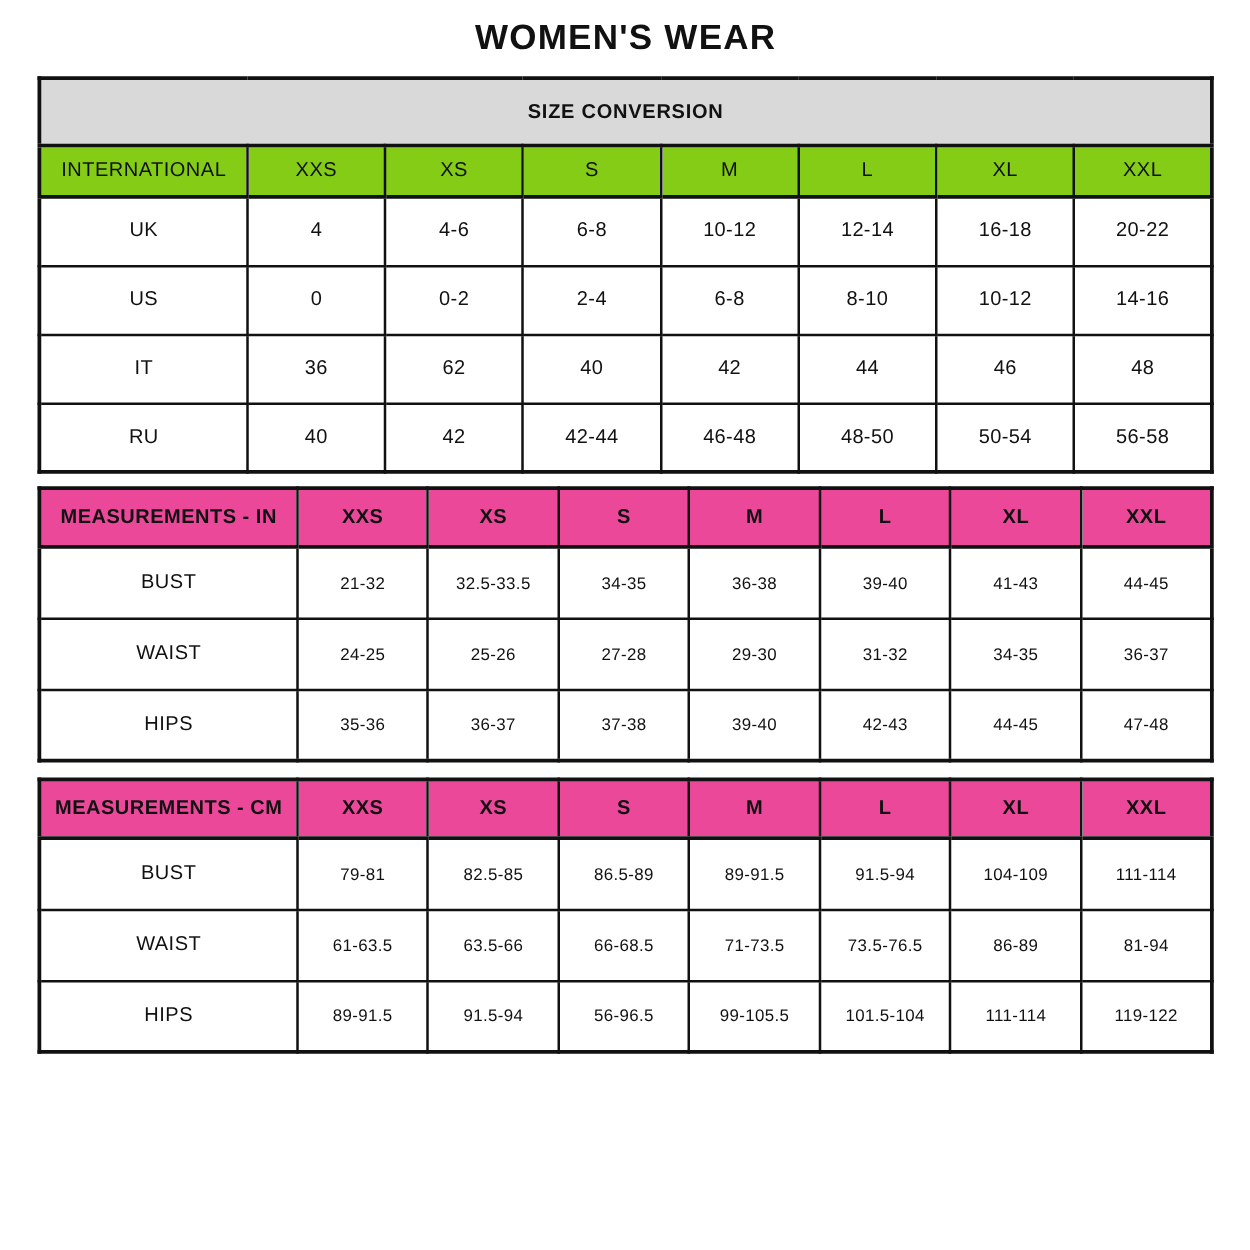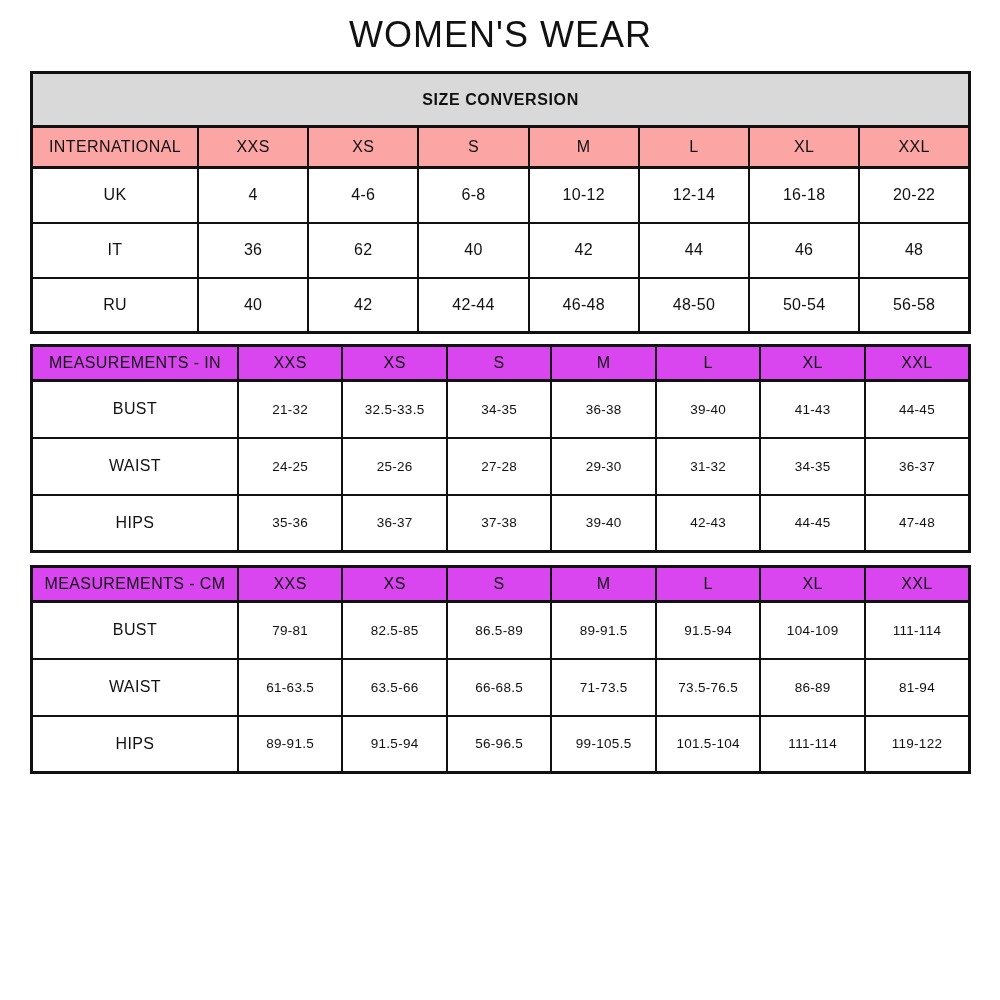--- a/index.html
+++ b/index.html
@@ -11,22 +11,22 @@
     color: #111111;
   }
   .page {
     width: 1000px;
     height: 1000px;
     margin: 0 auto;
     padding: 12px 29px 0 30px;
   }
   h1.page-title {
     text-align: center;
-    font-size: 36px;
-    font-weight: 400;
+    font-size: 28px;
+    font-weight: 700;
     letter-spacing: 1px;
     margin: 2px 0 15px 0;
     color: #111111;
   }
   table.tbl {
     border-collapse: collapse;
     table-layout: fixed;
     width: 941px;
     border: 3px solid #111111;
     padding-left: 16px;
@@ -48,39 +48,39 @@
     height: 54px;
     font-size: 16px;
     font-weight: 700;
     letter-spacing: 0.6px;
     border-bottom: 3px solid #111111;
   }
   .tbl-sizes tr.head-row th {
     font-weight: 400;
     font-size: 16px;
     height: 41px;
-    background: #fca5a5;
+    background: #84cc16;
     letter-spacing: 0.4px;
     border-bottom: 3px solid #111111;
   }
   .tbl-sizes tbody td {
     font-size: 16px;
     height: 55px;
     letter-spacing: 0.3px;
     text-align: center;
   }
   
   .tbl-meas { margin-bottom: 12px; }
   .tbl-meas col.c-label { width: 22%; }
   .tbl-meas col.c-size  { width: 11.14%; }
   .tbl-meas tr.head-row th {
-    background: #d946ef;
-    font-weight: 400;
-    font-size: 16px;
-    height: 35px;
+    background: #ec4899;
+    font-weight: 700;
+    font-size: 16px;
+    height: 47px;
     letter-spacing: 0.4px;
     border-bottom: 3px solid #111111;
   }
   .tbl-meas tbody td {
     font-size: 13.5px;
     height: 57px;
     letter-spacing: 0.3px;
     text-align: center;
   }
   .tbl-meas tbody td.rowlabel {
@@ -126,20 +126,30 @@
           <td class="rowlabel">UK</td>
           <td>4</td>
           <td>4-6</td>
           <td>6-8</td>
           <td>10-12</td>
           <td>12-14</td>
           <td>16-18</td>
           <td>20-22</td>
         </tr>
         <tr>
+          <td class="rowlabel">US</td>
+          <td>0</td>
+          <td>0-2</td>
+          <td>2-4</td>
+          <td>6-8</td>
+          <td>8-10</td>
+          <td>10-12</td>
+          <td>14-16</td>
+        </tr>
+        <tr>
           <td class="rowlabel">IT</td>
           <td>36</td>
           <td>62</td>
           <td>40</td>
           <td>42</td>
           <td>44</td>
           <td>46</td>
           <td>48</td>
         </tr>
         <tr>

